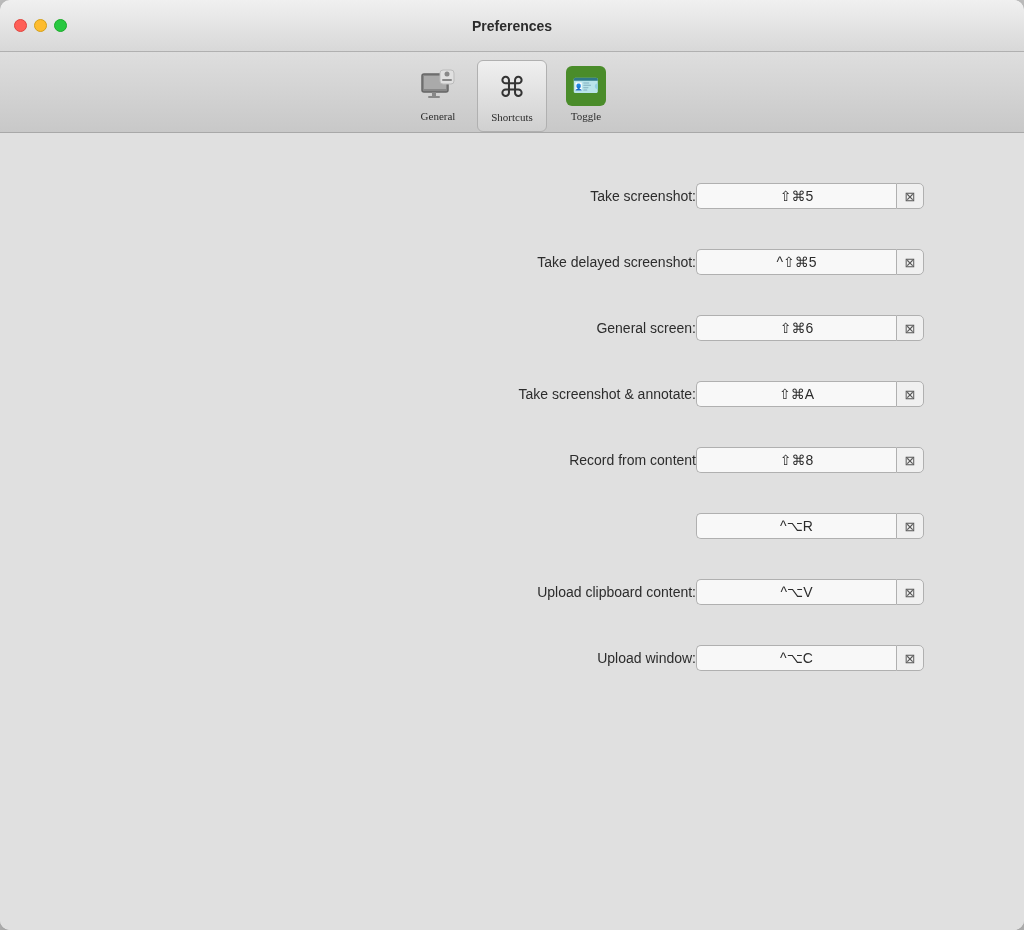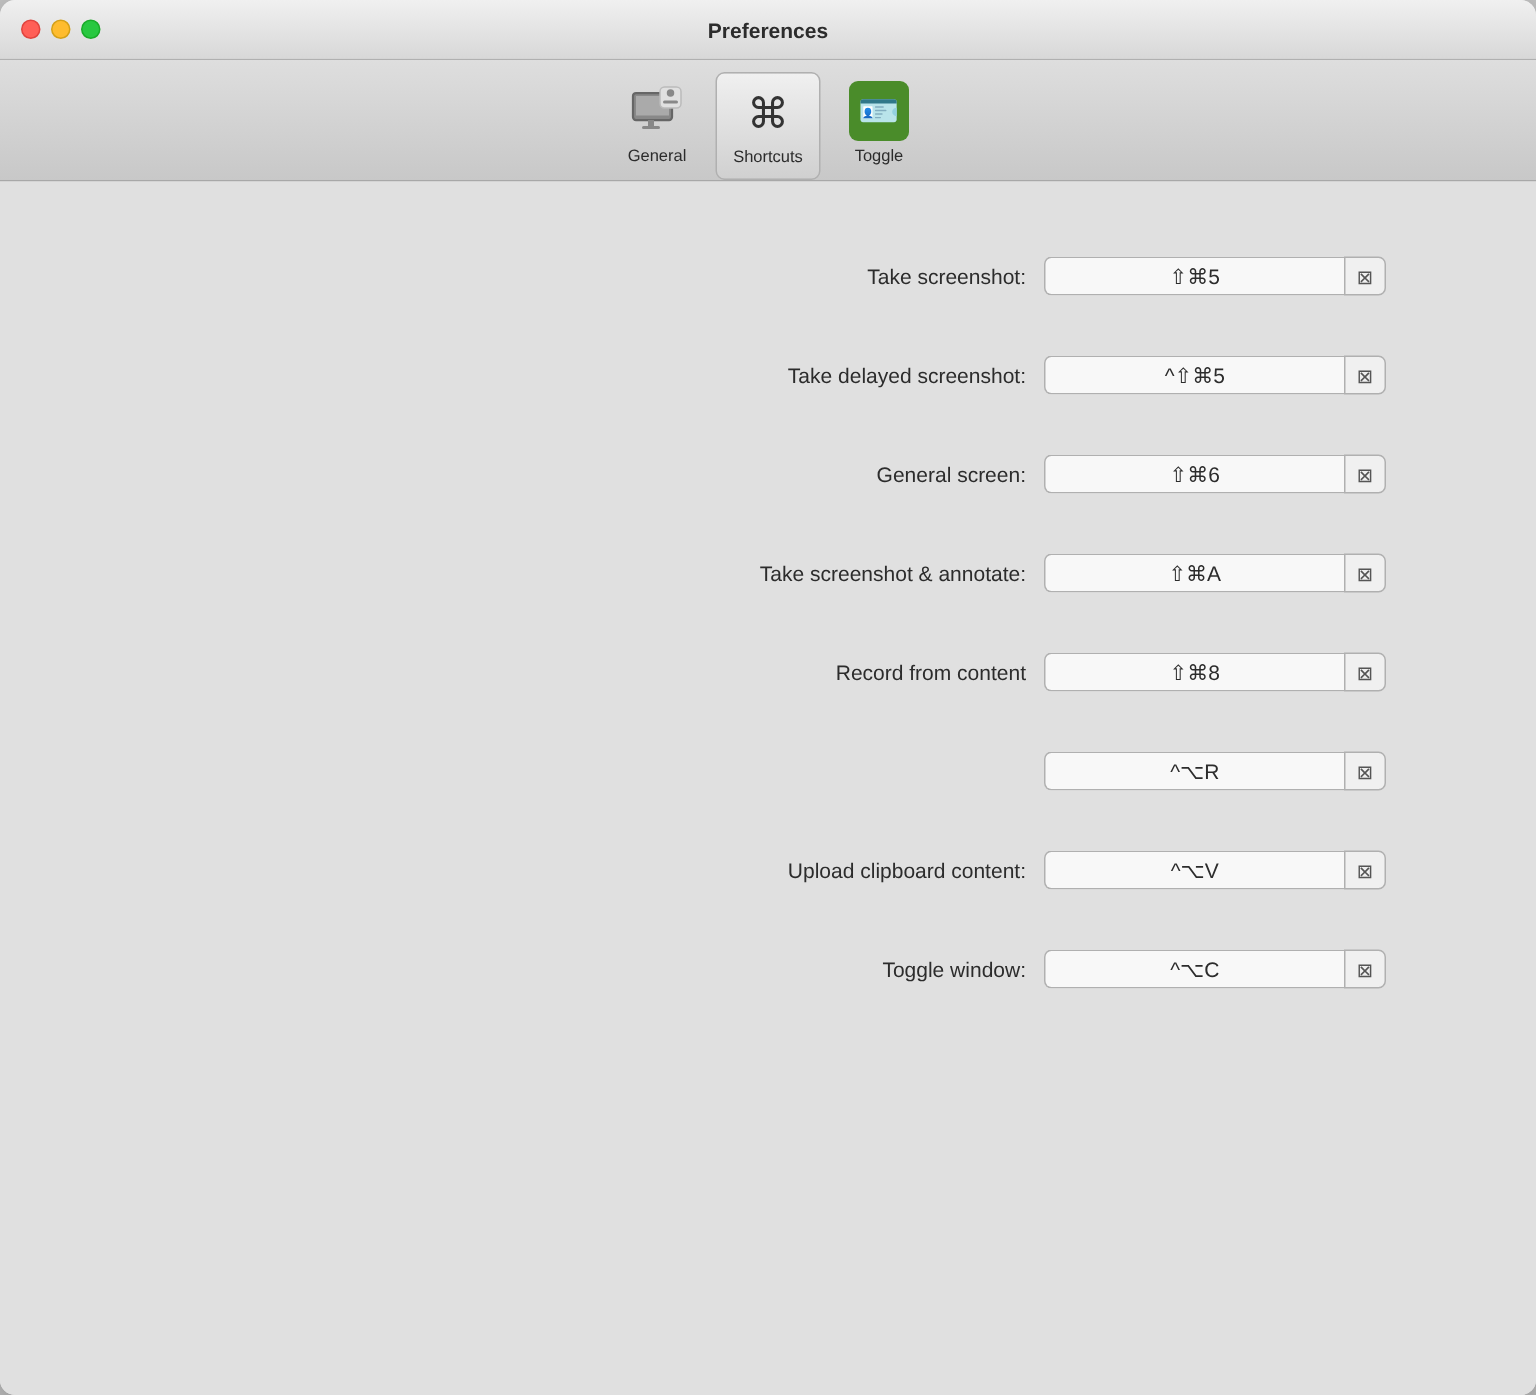--- a/index.html
+++ b/index.html
@@ -22,21 +22,21 @@
       height: 930px;
       background: #e8e8e8;
       border-radius: 10px;
       box-shadow: 0 10px 40px rgba(0,0,0,0.4);
       display: flex;
       flex-direction: column;
       overflow: hidden;
     }
 
     .title-bar {
-      height: 40px;
+      height: 52px;
       background: linear-gradient(180deg, #f0f0f0 0%, #d8d8d8 100%);
       display: flex;
       align-items: center;
       justify-content: center;
       position: relative;
       border-bottom: 1px solid #b0b0b0;
       border-radius: 10px 10px 0 0;
     }
 
     .window-controls {
@@ -94,20 +94,21 @@
       margin-bottom: 4px;
       display: flex;
       align-items: center;
       justify-content: center;
       font-size: 24px;
     }
 
     .toolbar-label {
       font-size: 11px;
       color: #2c2c2c;
+      font-family: Liberation Serif, serif;
     }
 
     .shortcuts-icon {
       font-size: 28px;
       color: #333;
       font-weight: 300;
     }
 
     .upgrade-icon-wrap {
       width: 40px;
@@ -136,21 +137,21 @@
       display: flex;
       align-items: center;
       justify-content: flex-end;
       padding: 20px 60px 20px 0;
     }
 
     .shortcut-label {
       font-size: 14px;
       color: #2c2c2c;
       text-align: right;
-      margin-right: 12px;
+      margin-right: 0;
       min-width: 260px;
     }
 
     .shortcut-input-group {
       display: flex;
       align-items: center;
       gap: 0;
     }
 
     .shortcut-input {
@@ -297,21 +298,21 @@
       <span class="shortcut-label">Upload clipboard content:</span>
       <div class="shortcut-input-group">
         <div class="shortcut-input">
           <span>^⌥V</span>
         </div>
         <div class="shortcut-clear">⊠</div>
       </div>
     </div>
 
     <div class="shortcut-row">
-      <span class="shortcut-label">Toggle window:</span>
+      <span class="shortcut-label">Upload window:</span>
       <div class="shortcut-input-group">
         <div class="shortcut-input">
           <span>^⌥C</span>
         </div>
         <div class="shortcut-clear">⊠</div>
       </div>
     </div>
 
   </div>
 </div>

